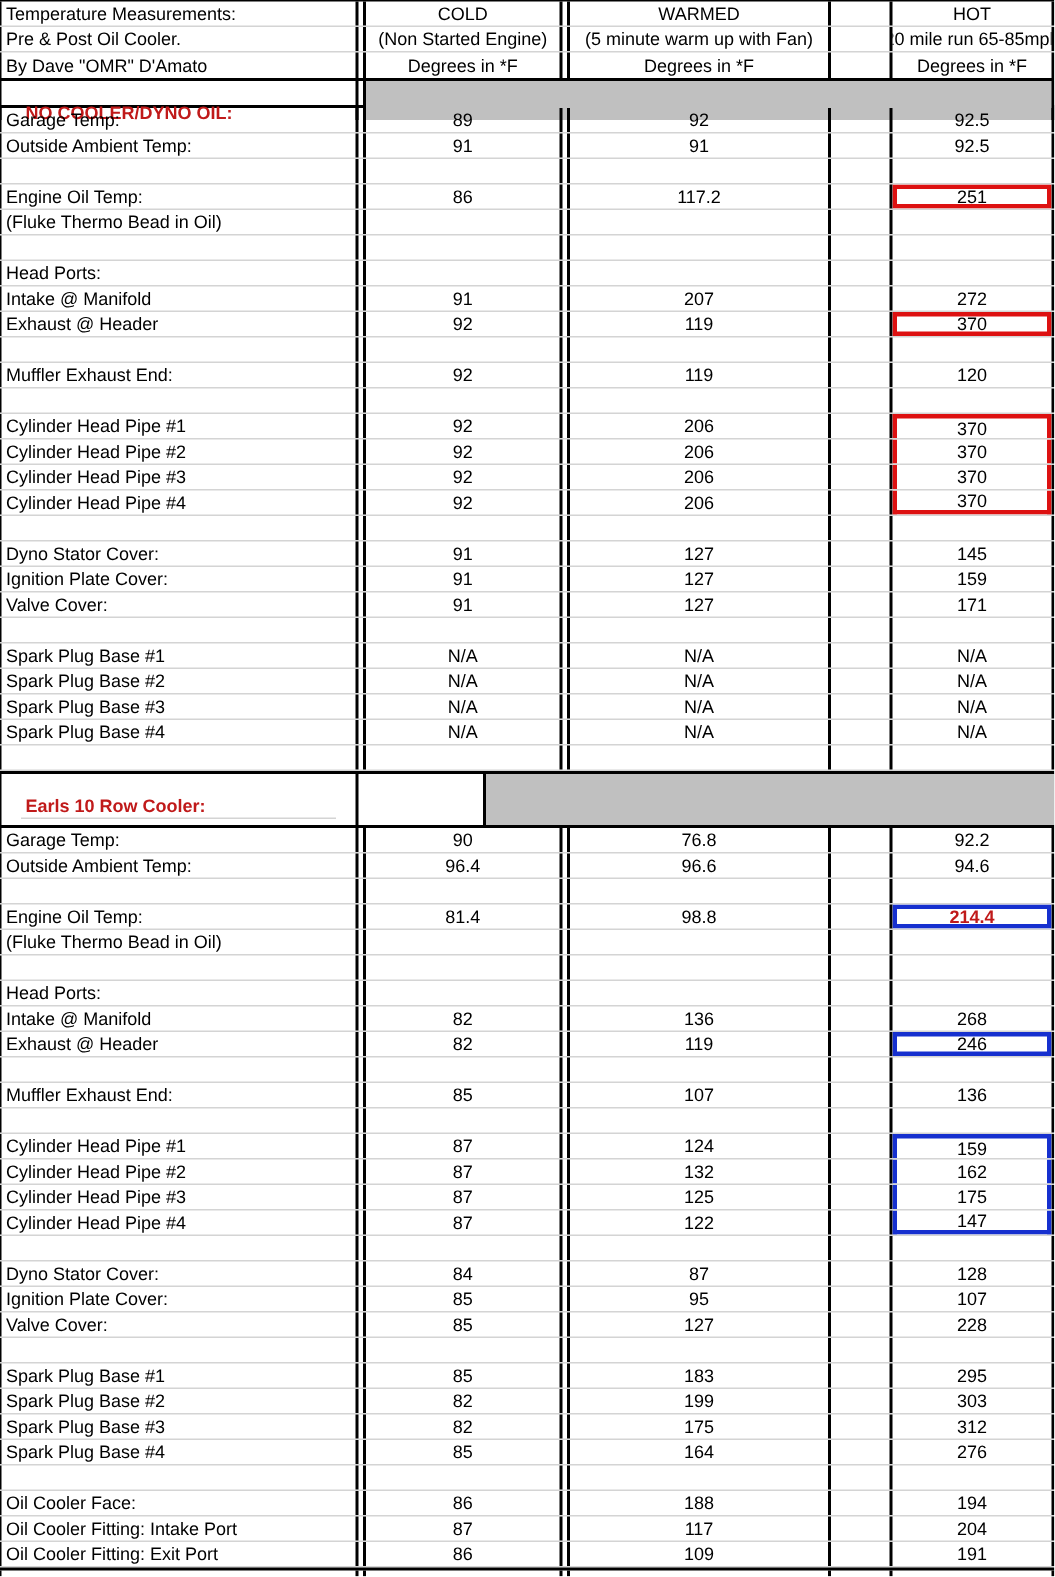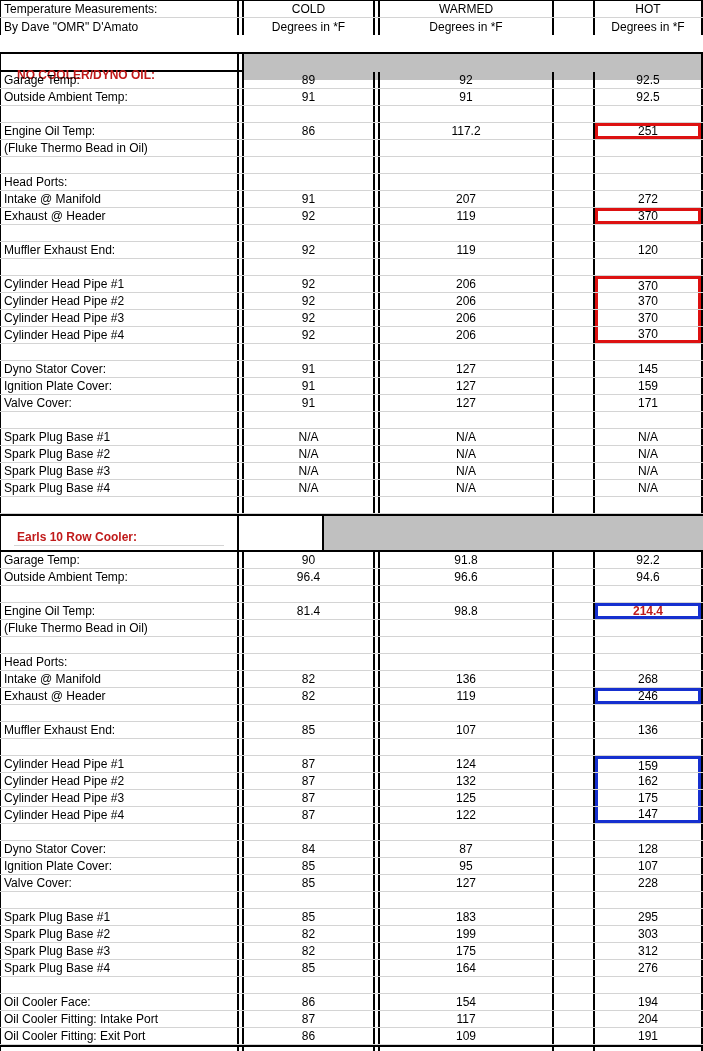--- a/index.html
+++ b/index.html
@@ -55,20 +55,26 @@
 <body>
 
 <div id="sheet">
     <div class="header-block">
       <div class="grid-row hrow gl">
         <div class="cell c1">Temperature Measurements:</div>
         <div class="cell val c2">COLD</div>
         <div class="cell val c3">WARMED</div>
         <div class="cell val c4">HOT</div>
       </div>
+      <div class="grid-row hrow gl">
+        <div class="cell c1">Pre &amp; Post Oil Cooler.</div>
+        <div class="cell val c2">(Non Started Engine)</div>
+        <div class="cell val c3">(5 minute warm up with Fan)</div>
+        <div class="cell val c4">(20 mile run 65-85mph)</div>
+      </div>
       <div class="grid-row hrow">
         <div class="cell c1">By Dave "OMR" D'Amato</div>
         <div class="cell val c2">Degrees in *F</div>
         <div class="cell val c3">Degrees in *F</div>
         <div class="cell val c4">Degrees in *F</div>
       </div>
     </div>
     <div class="grid-row band band1">
       <div class="cell c1 band-title">
         <div class="band-line">NO COOLER/DYNO OIL:</div>
@@ -288,21 +294,21 @@
     <div class="grid-row band band2">
       <div class="cell c1 band-title">
         <div class="band-line gl">Earls 10 Row Cooler:</div>
       </div>
       <div class="cell band-cell"></div>
     </div>
     <div class="data-block">
       <div class="grid-row drow gl">
         <div class="cell c1">Garage Temp:</div>
         <div class="cell val c2">90</div>
-        <div class="cell val c3">91.8</div>
+        <div class="cell val c3">76.8</div>
         <div class="cell val c4">
           <div class="vb">92.2</div>
         </div>
       </div>
       <div class="grid-row drow gl">
         <div class="cell c1">Outside Ambient Temp:</div>
         <div class="cell val c2">96.4</div>
         <div class="cell val c3">96.6</div>
         <div class="cell val c4">
           <div class="vb">94.6</div>
@@ -496,21 +502,21 @@
         <div class="cell c1"></div>
         <div class="cell val c2"></div>
         <div class="cell val c3"></div>
         <div class="cell val c4">
           <div class="vb"></div>
         </div>
       </div>
       <div class="grid-row drow gl">
         <div class="cell c1">Oil Cooler Face:</div>
         <div class="cell val c2">86</div>
-        <div class="cell val c3">154</div>
+        <div class="cell val c3">188</div>
         <div class="cell val c4">
           <div class="vb">194</div>
         </div>
       </div>
       <div class="grid-row drow gl">
         <div class="cell c1">Oil Cooler Fitting: Intake Port</div>
         <div class="cell val c2">87</div>
         <div class="cell val c3">117</div>
         <div class="cell val c4">
           <div class="vb">204</div>

